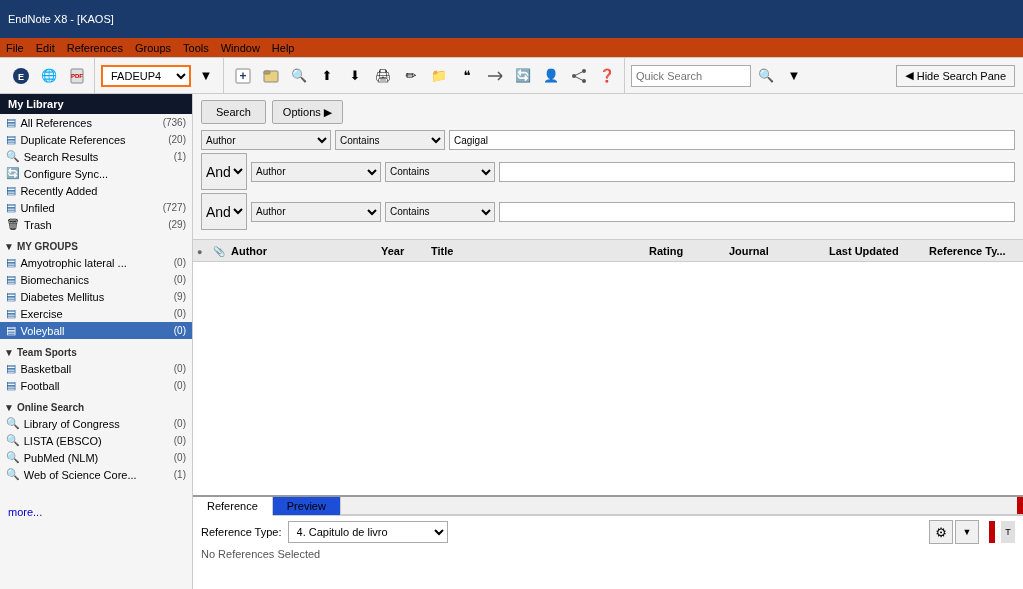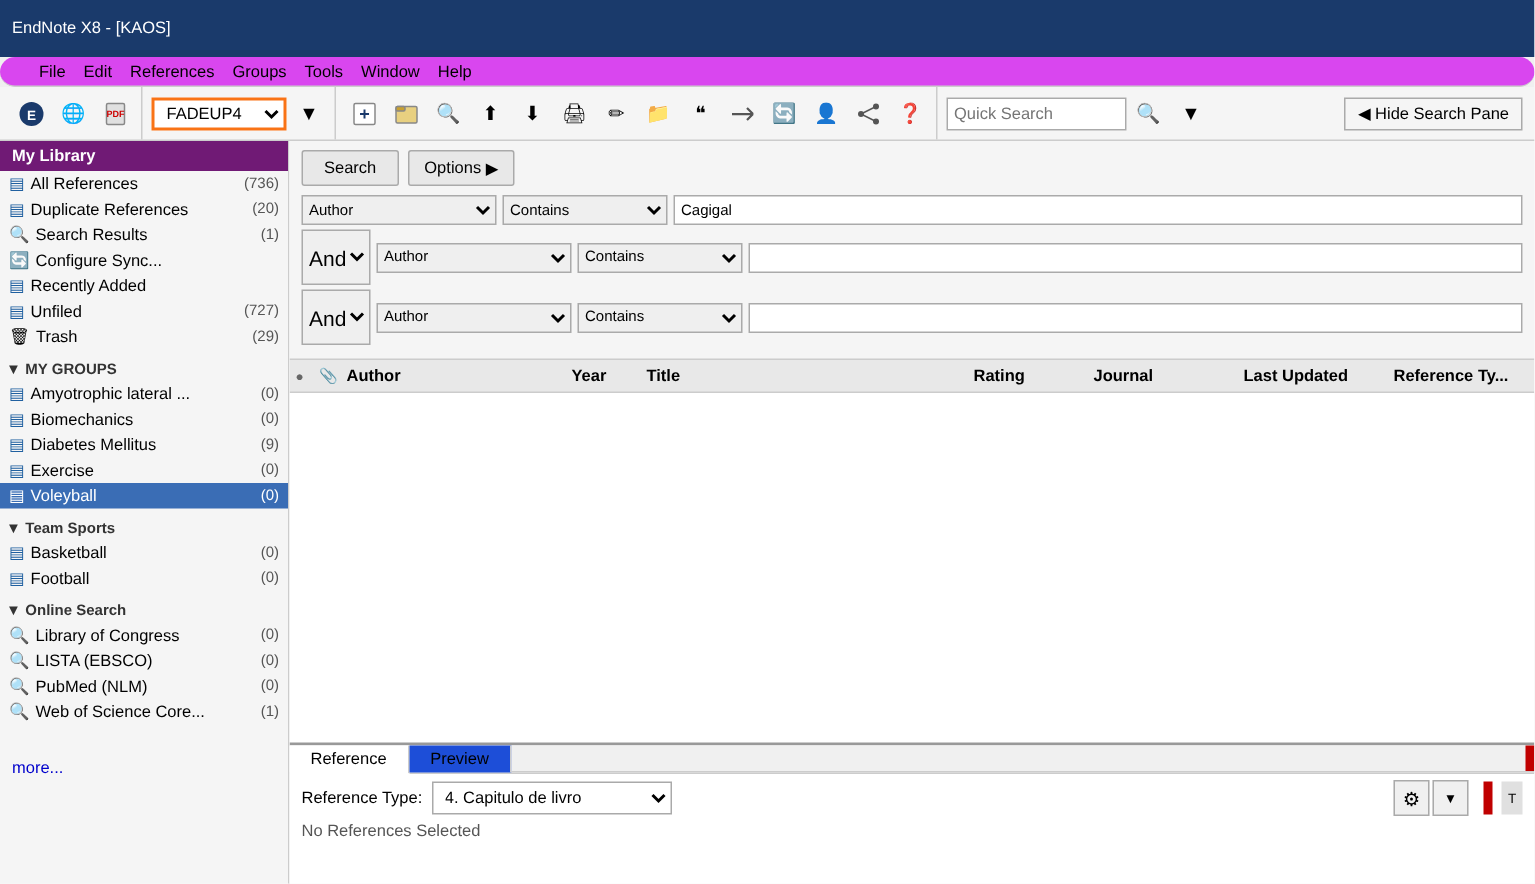--- a/index.html
+++ b/index.html
@@ -18,27 +18,26 @@
       color: white;
       height: 38px;
       display: flex;
       align-items: center;
       padding: 0 8px;
       font-size: 11px;
     }
 
     
     .menu-bar {
-      background: #d946ef;
+      background: #c2410c;
       height: 20px;
       display: flex;
       align-items: center;
-      padding: 0 20px;
+      padding: 0 0;
       border-bottom: 1px solid #ccc;
-      border-radius: 10px;
     }
     .menu-bar span {
       padding: 2px 6px;
       cursor: pointer;
       font-size: 11px;
     }
 
     
     .toolbar {
       background: #f5f5f5;
@@ -107,21 +106,21 @@
     
     .sidebar {
       width: 193px;
       min-width: 193px;
       background: #f5f5f5;
       border-right: 1px solid #ccc;
       overflow-y: auto;
       overflow-x: hidden;
     }
     .sidebar-header {
-      background: #701a75;
+      background: #0f172a;
       color: white;
       padding: 4px 8px;
       font-size: 11px;
       font-weight: bold;
     }
     .sidebar-item {
       display: flex;
       align-items: center;
       padding: 2px 6px;
       cursor: pointer;

